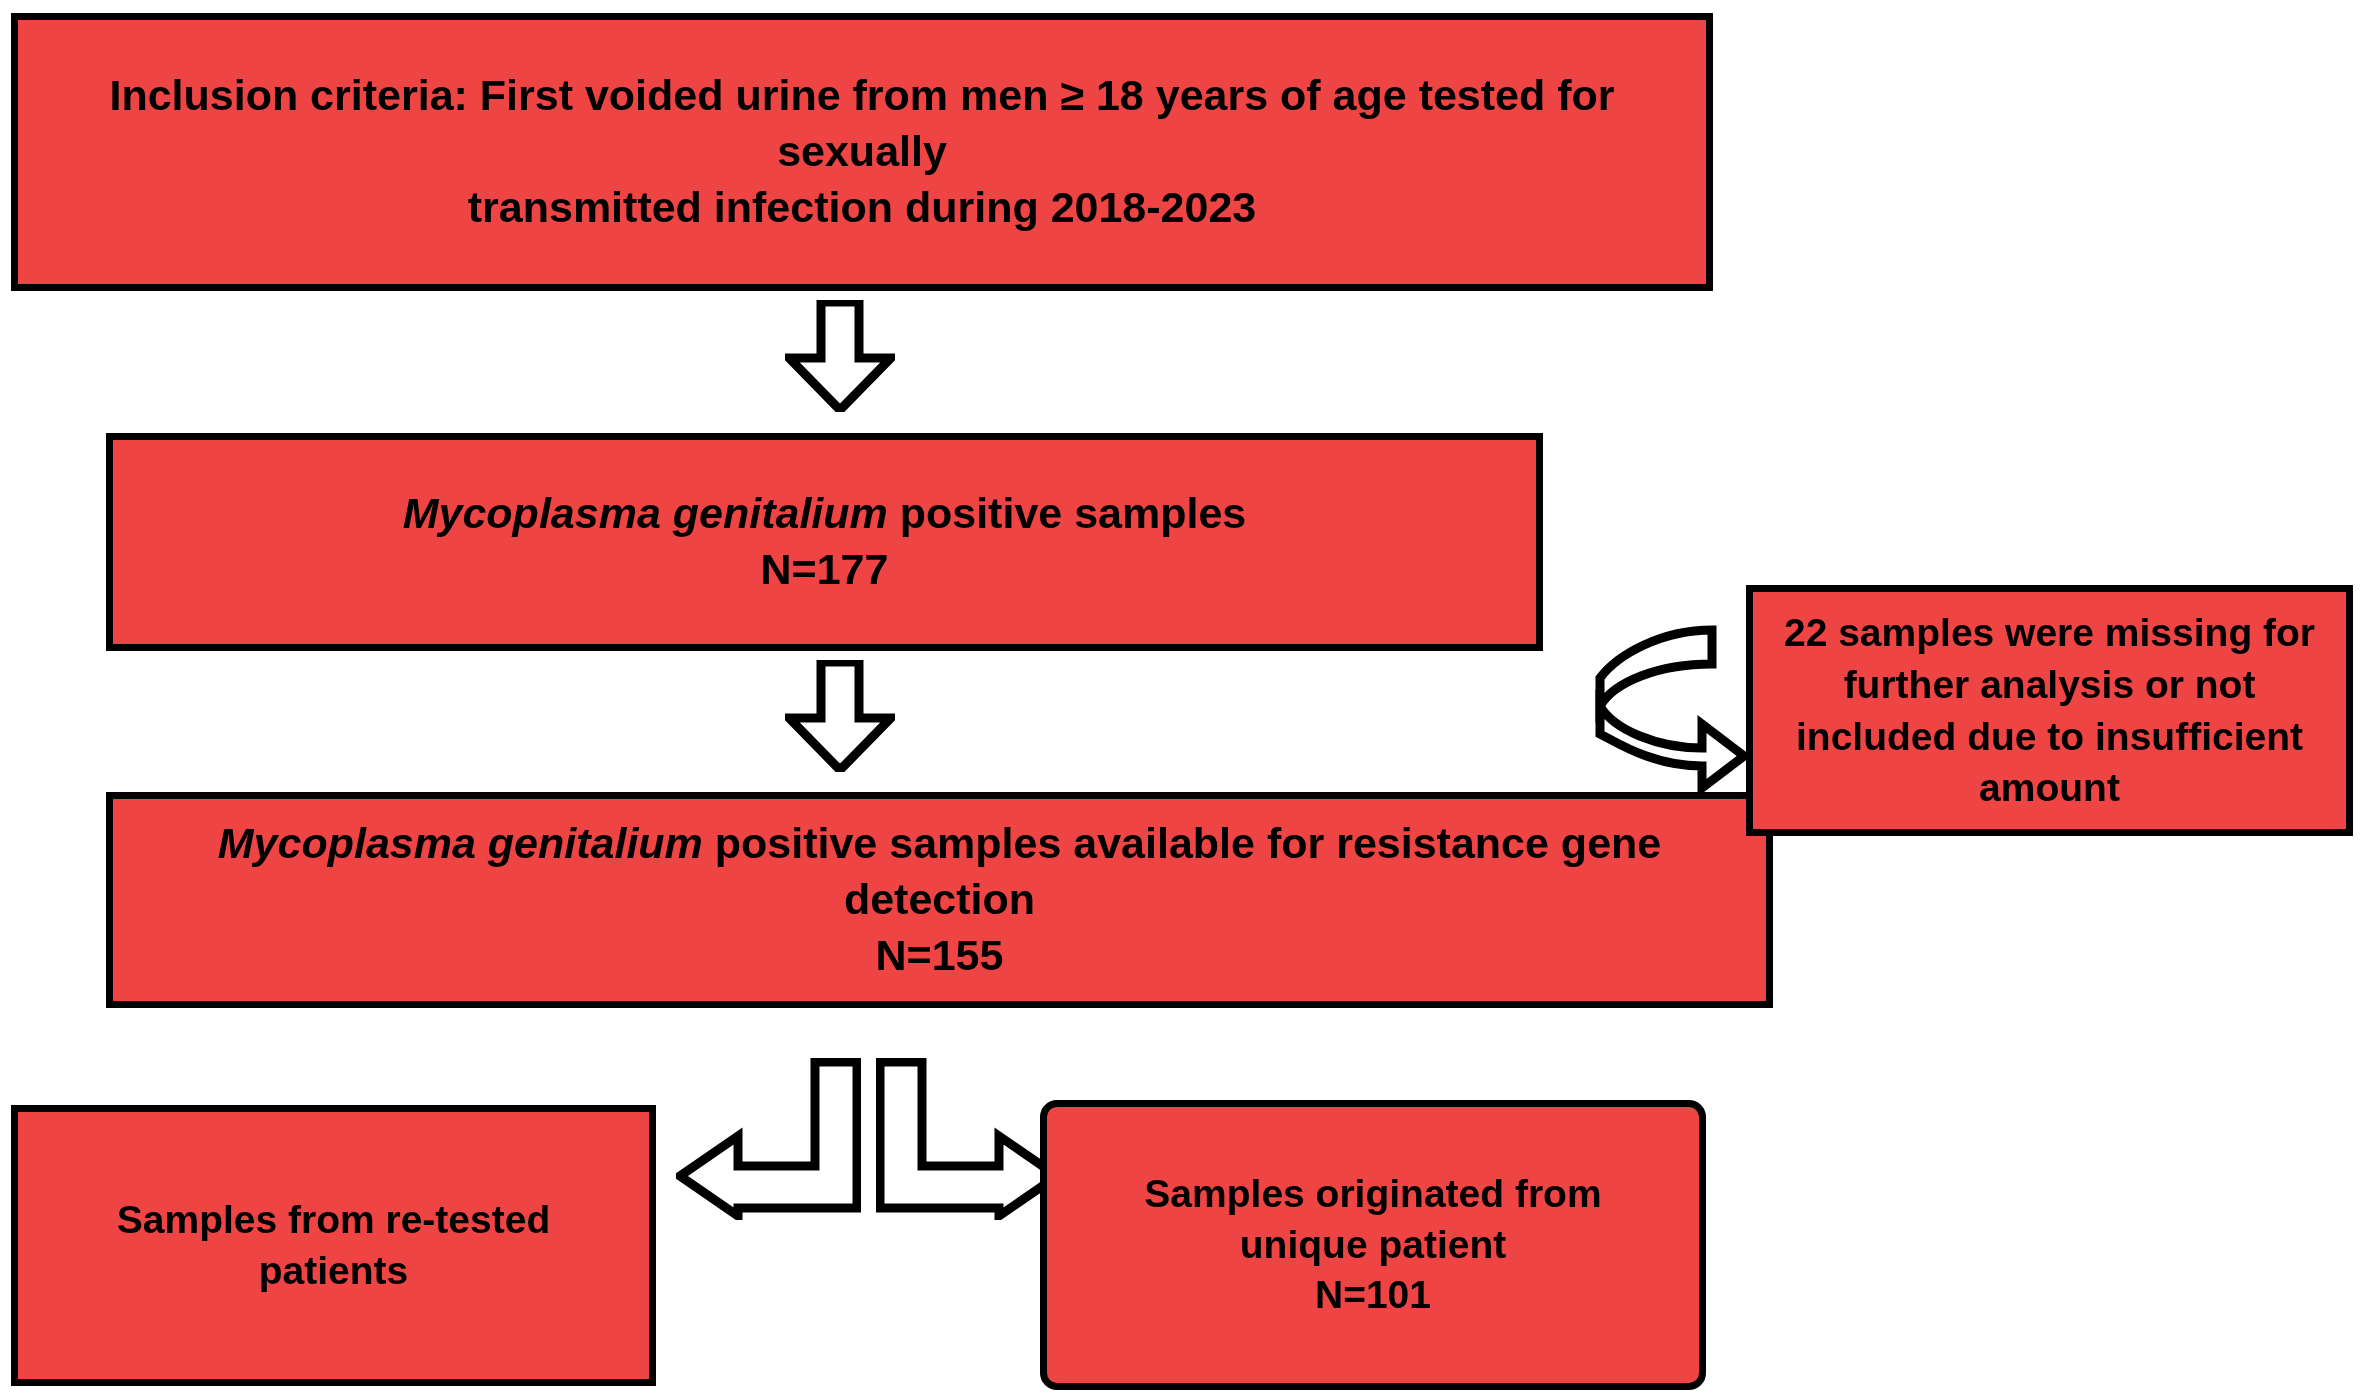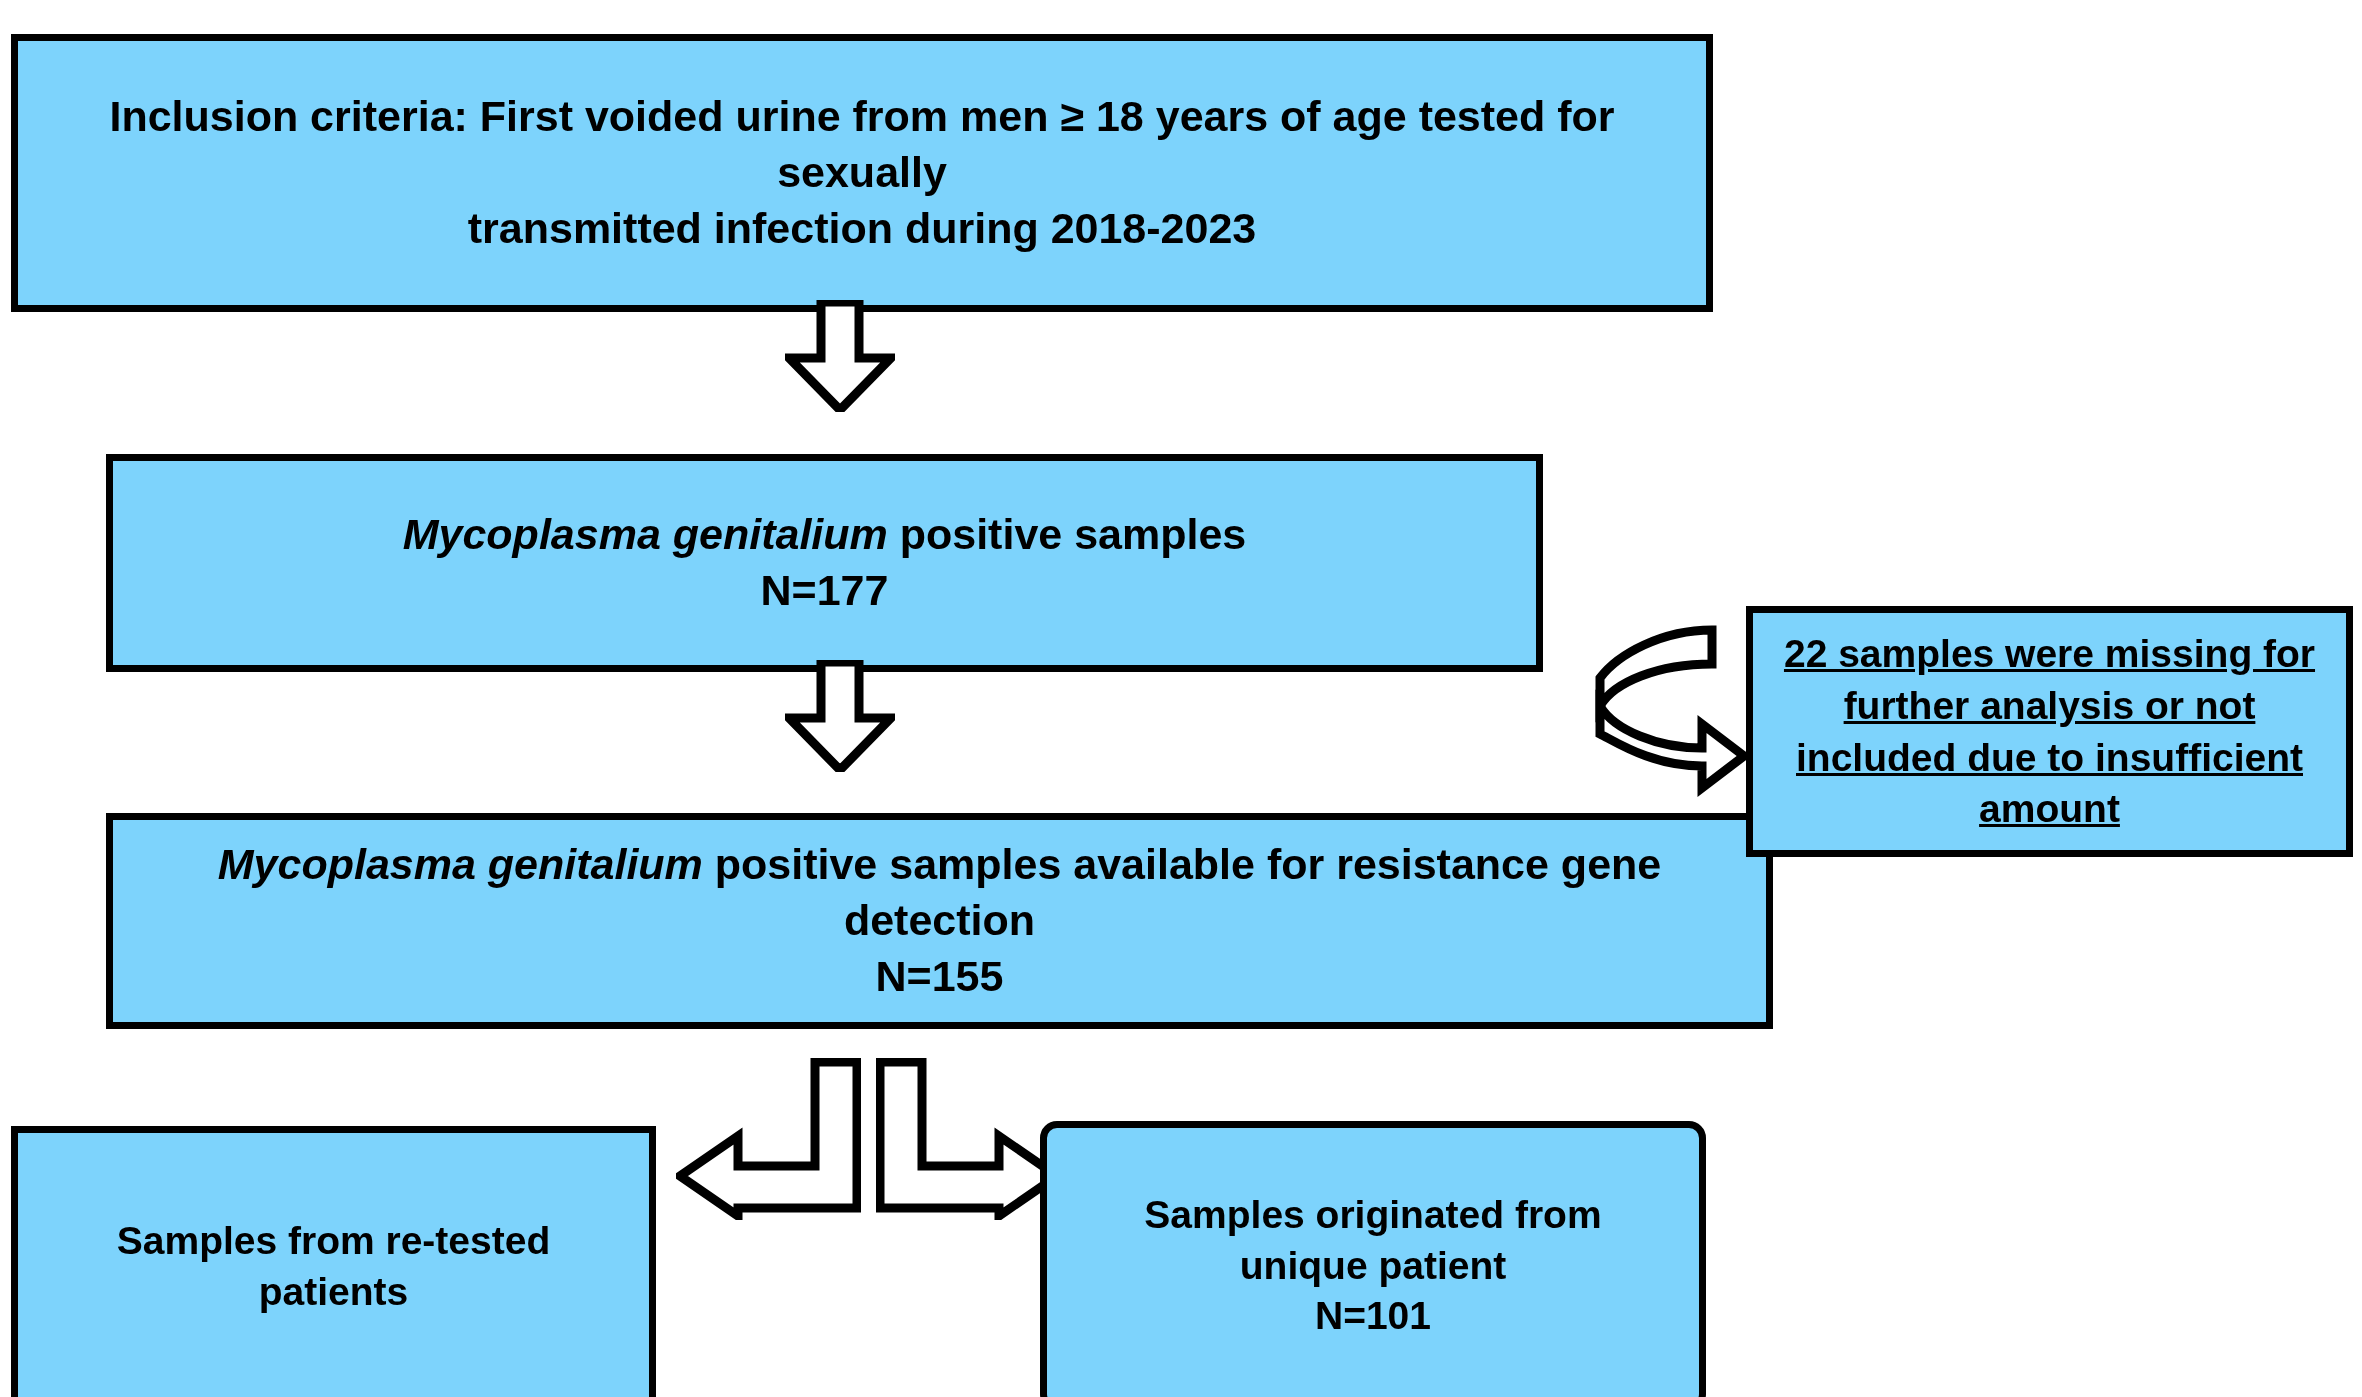--- a/index.html
+++ b/index.html
@@ -15,26 +15,25 @@
     position: relative;
     width: 2362px;
     height: 1397px;
     background: #ffffff;
     overflow: hidden;
   }
   .box {
     position: absolute;
     box-sizing: border-box;
     border: 7px solid #000000;
-    background: #7dd3fc;
+    background: #ef4444;
     display: flex;
     align-items: center;
     justify-content: center;
     text-align: center;
-    margin-top: 21px;
   }
   .box-text {
     font-family: "Liberation Sans", sans-serif;
     font-weight: bold;
     color: #000000;
     line-height: 1.30;
     padding: 0 18px;
     width: 100%;
     box-sizing: border-box;
   }
@@ -45,21 +44,21 @@
   #box-inclusion      { left: 11px;   top: 13px;   width: 1702px; height: 278px; }
   #box-inclusion .box-text { font-size: 43px; }
 
   #box-mg-positive    { left: 106px;  top: 433px;  width: 1437px; height: 218px; }
   #box-mg-positive .box-text { font-size: 43px; }
 
   #box-mg-available   { left: 106px;  top: 792px;  width: 1667px; height: 216px; }
   #box-mg-available .box-text { font-size: 43px; }
 
   #box-missing        { left: 1746px; top: 585px;  width: 607px;  height: 251px; }
-  #box-missing .box-text { font-size: 39px; line-height: 1.33; padding: 0 24px; text-decoration: underline; }
+  #box-missing .box-text { font-size: 39px; line-height: 1.33; padding: 0 24px; }
 
   #box-retested       { left: 11px;   top: 1105px; width: 645px;  height: 281px; }
   #box-retested .box-text { font-size: 39px; }
 
   #box-unique         { left: 1040px; top: 1100px; width: 666px;  height: 290px; border-radius: 17px; }
   #box-unique .box-text { font-size: 39px; }
 
   
   .arrow-svg {
     position: absolute;

